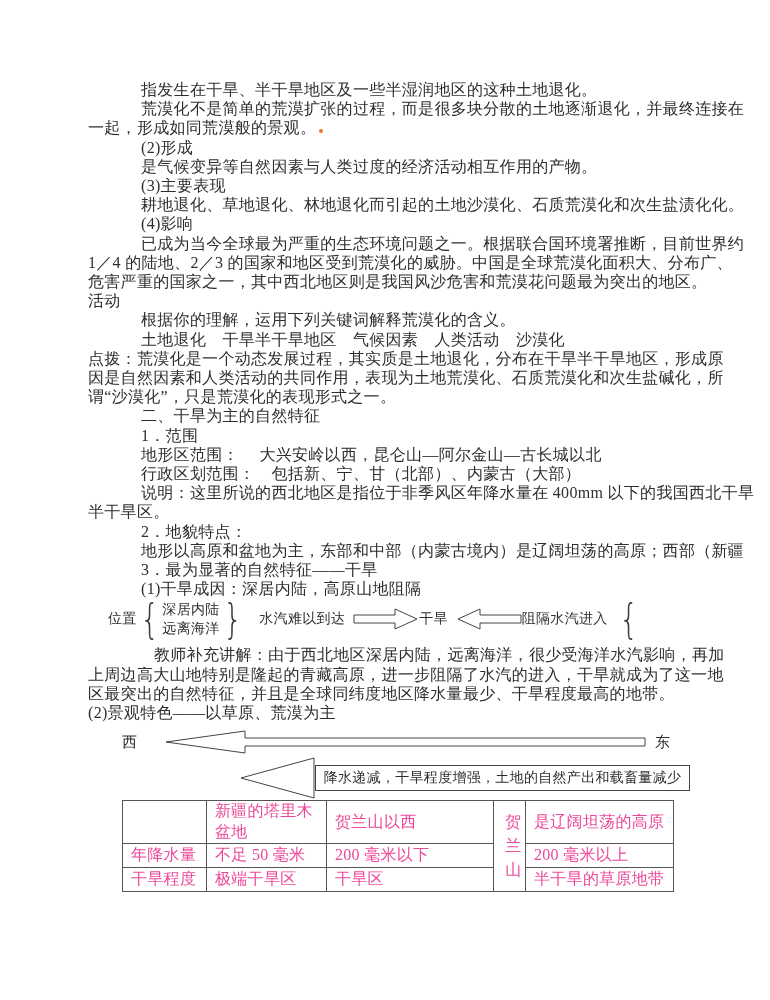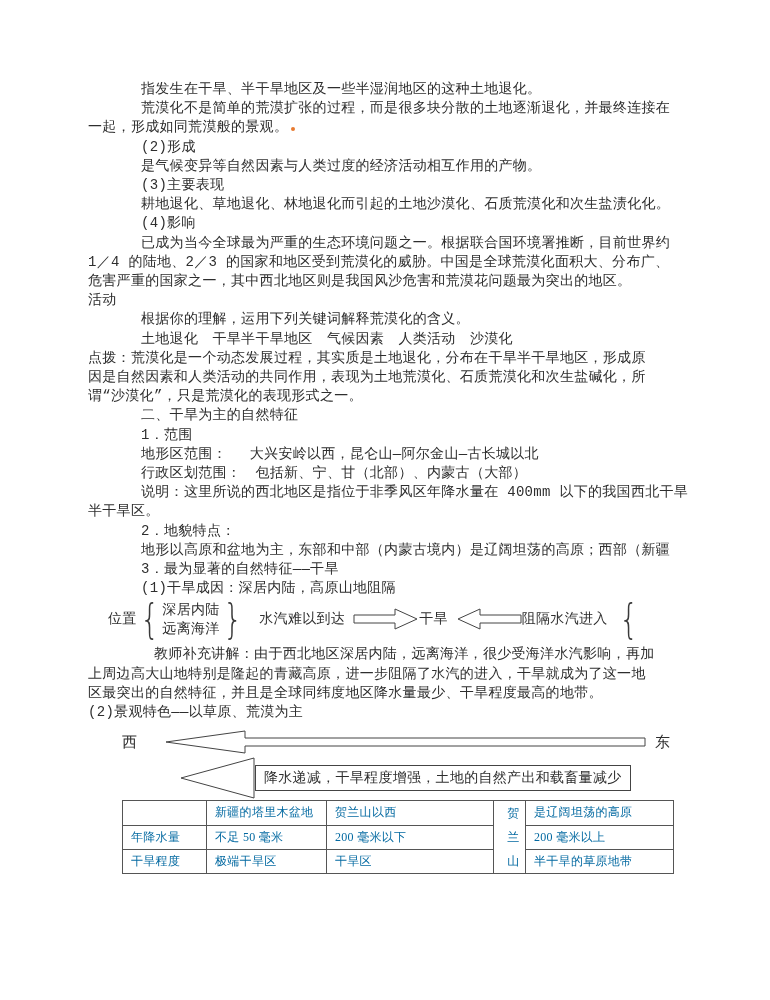--- a/index.html
+++ b/index.html
@@ -9,25 +9,24 @@
     font-family:"Liberation Serif","DejaVu Serif",serif;
     color:#2e2e2e;
     overflow:hidden;
   }
   .page {
     width:770px; height:1000px;
     padding:80px 20px 0 88px;
     position:relative;
   }
   .line {
-    font-size:14px;
+    font-size:16px;
     line-height:19.2px;
     letter-spacing:0.3px;
     white-space:pre;
-    font-family:Liberation Mono, monospace;
   }
   .ind1 { padding-left:53px; }
   .ind2 { padding-left:66px; }
   .dot {
     display:inline-block; width:4px; height:4px; border-radius:2px;
     background:#e87a30; margin-left:3px; vertical-align:baseline;
   }
   
   .diagram {
     height:42px; margin-left:20px; margin-top:0px;
@@ -48,31 +47,31 @@
   .after-diagram { margin-top:5px; }
   
   .we-row {
     display:flex; align-items:center;
     margin-top:7px; margin-left:34px;
     font-size:15px;
   }
   .we-arrow-svg { margin-left:28px; }
   .we-east { margin-left:8px; }
   
-  .grad-row { display:flex; align-items:center; margin-left:92px; margin-top:2px; height:42px; }
+  .grad-row { display:flex; align-items:center; margin-left:92px; margin-top:2px; height:42px;justify-content:center; }
   .grad-box {
     border:1px solid #444; height:26px;
     display:flex; align-items:center;
     padding:0 8px; font-size:14px; letter-spacing:0.3px;
     background:#fff;
   }
   
   table.geo {
     border-collapse:collapse; margin-left:34px; margin-top:1px;
-    font-size:12px; letter-spacing:0.3px; color:#0369a1;
+    font-size:16px; letter-spacing:0.3px; color:#ec4899;
   }
   table.geo td {
     border:1px solid #555; height:24px;
     padding:0 0 0 8px; vertical-align:middle;
   }
   td.c1 { width:84px; } td.c2 { width:120px; } td.c3 { width:167px; }
   td.c4 { width:32px; text-align:center; padding:0; }
   td.c5 { width:148px; }
   td.c4 .vchar { line-height:24px; height:24px; }
 </style>

